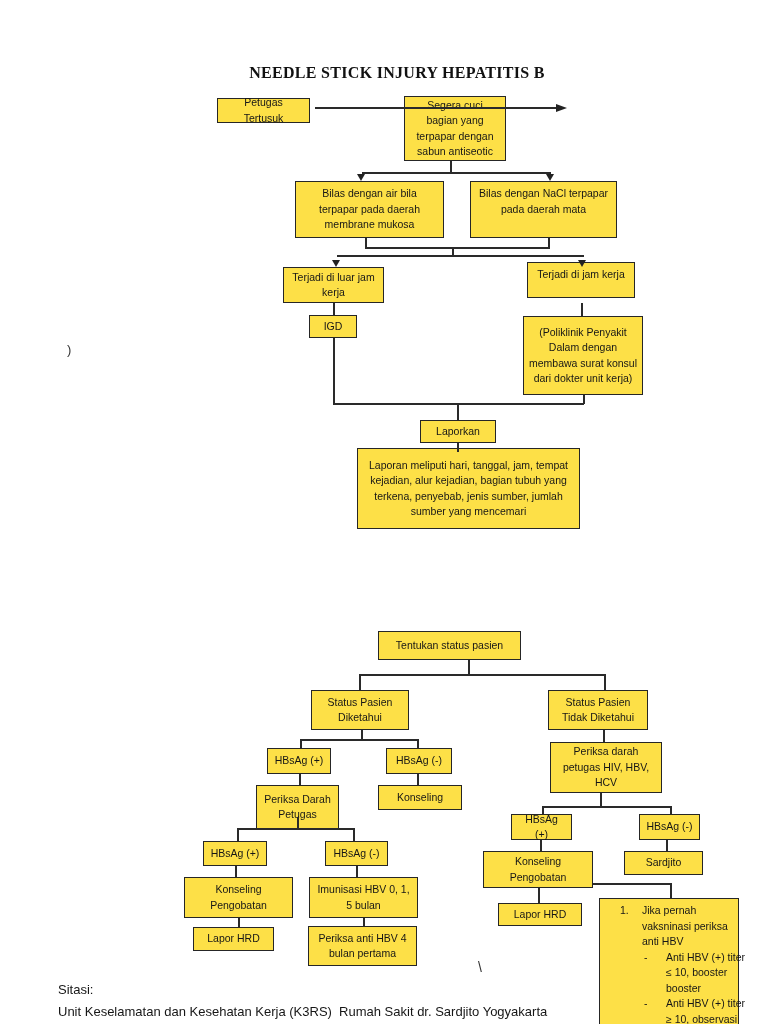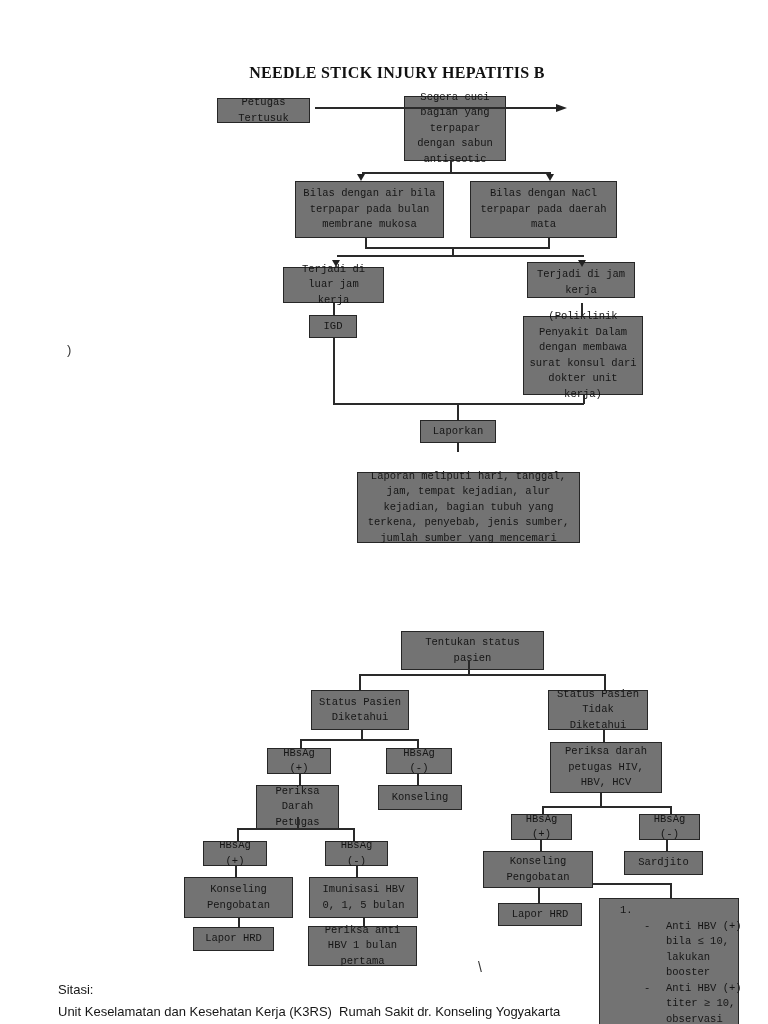--- a/index.html
+++ b/index.html
@@ -3,21 +3,21 @@
 <meta charset="utf-8">
 <style>
   html,body{margin:0;padding:0;background:#ffffff;}
   .page{position:relative;width:768px;height:1024px;background:#ffffff;overflow:hidden;
         font-family:"Liberation Sans", sans-serif;color:#161616;}
   .title{position:absolute;left:0;top:64px;width:768px;text-align:center;
          font-family:"Liberation Serif", serif;font-weight:bold;font-size:16px;
          letter-spacing:.3px;color:#111;margin-left:13px;}
   .node{position:absolute;border:1.5px solid #262626;box-sizing:border-box;
         display:flex;align-items:center;justify-content:center;text-align:center;
-        font-size:10.5px;line-height:15.5px;padding:1px 6px;background:#737373;font-family:Liberation Mono, monospace;}
+        font-size:10.5px;line-height:15.5px;padding:1px 6px;background:#fde047;}
   .top-align{align-items:flex-start;padding-top:4px;}
   .vline{position:absolute;width:1.5px;background:#2a2a2a;}
   .hline{position:absolute;height:1.5px;background:#2a2a2a;}
   .tri-down{position:absolute;width:0;height:0;border-left:4.5px solid transparent;
             border-right:4.5px solid transparent;border-top:7px solid #222;}
   .tri-right{position:absolute;width:0;height:0;border-top:4px solid transparent;
              border-bottom:4px solid transparent;border-left:11px solid #222;}
   .notes{align-items:flex-start;justify-content:flex-start;text-align:left;
          border-bottom:none;padding:4px 2px 0 20px;font-size:10.5px;line-height:15.5px;}
   .nrow{display:flex;}
@@ -34,28 +34,28 @@
 
 <div class="page">
 
   <div class="title">NEEDLE STICK INJURY HEPATITIS B</div>
 
   <div class="stray" style="left:67px;top:342px;">)</div>
   <div class="stray" style="left:478px;top:959px;font-size:14px;">\</div>
 
   <div class="node" style="left:217px;top:98px;width:93px;height:25px;">Petugas Tertusuk</div>
   <div class="node" style="left:404px;top:96px;width:102px;height:65px;padding:1px 10px;">Segera cuci bagian yang terpapar dengan sabun antiseotic</div>
-  <div class="node top-align" style="left:295px;top:181px;width:149px;height:57px;">Bilas dengan air bila terpapar pada bulan membrane mukosa</div>
+  <div class="node top-align" style="left:295px;top:181px;width:149px;height:57px;">Bilas dengan air bila terpapar pada daerah membrane mukosa</div>
   <div class="node" style="left:283px;top:267px;width:101px;height:36px;">Terjadi di luar jam kerja</div>
   <div class="node top-align" style="left:470px;top:181px;width:147px;height:57px;">Bilas dengan NaCl terpapar pada daerah mata</div>
   <div class="node" style="left:527px;top:262px;width:108px;height:36px;align-items:flex-start;padding-top:4px;">Terjadi di jam kerja</div>
   <div class="node" style="left:309px;top:315px;width:48px;height:23px;">IGD</div>
   <div class="node" style="left:523px;top:316px;width:120px;height:79px;padding:1px 4px;">(Poliklinik Penyakit Dalam dengan membawa surat konsul dari dokter unit kerja)</div>
   <div class="node" style="left:420px;top:420px;width:76px;height:23px;">Laporkan</div>
-  <div class="node" style="left:357px;top:472px;width:223px;height:71px;padding:1px 6px;">Laporan meliputi hari, tanggal, jam, tempat kejadian, alur kejadian, bagian tubuh yang terkena, penyebab, jenis sumber, jumlah sumber yang mencemari</div>
+  <div class="node" style="left:357px;top:448px;width:223px;height:81px;padding:1px 6px;">Laporan meliputi hari, tanggal, jam, tempat kejadian, alur kejadian, bagian tubuh yang terkena, penyebab, jenis sumber, jumlah sumber yang mencemari</div>
 
   <div class="hline" style="left:315px;top:107px;width:243px;"></div>
   <div class="tri-right" style="left:556px;top:104px;"></div>
 
   <div class="vline" style="left:450px;top:161px;height:12px;"></div>
   <div class="hline" style="left:362px;top:172px;width:189px;"></div>
   <div class="tri-down" style="left:357px;top:174px;"></div>
   <div class="tri-down" style="left:546px;top:174px;"></div>
 
   <div class="vline" style="left:365px;top:238px;height:10px;"></div>
@@ -67,48 +67,49 @@
   <div class="tri-down" style="left:578px;top:260px;"></div>
 
   <div class="vline" style="left:333px;top:303px;height:12px;"></div>
   <div class="vline" style="left:581px;top:303px;height:13px;"></div>
   <div class="vline" style="left:333px;top:338px;height:66px;"></div>
   <div class="vline" style="left:583px;top:395px;height:9px;"></div>
   <div class="hline" style="left:333px;top:403px;width:251px;"></div>
   <div class="vline" style="left:457px;top:403px;height:17px;"></div>
   <div class="vline" style="left:457px;top:443px;height:9px;"></div>
 
-  <div class="node" style="left:401px;top:631px;width:143px;height:39px;">Tentukan status pasien</div>
+  <div class="node" style="left:378px;top:631px;width:143px;height:29px;">Tentukan status pasien</div>
   <div class="node" style="left:311px;top:690px;width:98px;height:40px;">Status Pasien Diketahui</div>
   <div class="node" style="left:548px;top:690px;width:100px;height:40px;">Status Pasien Tidak Diketahui</div>
   <div class="node" style="left:267px;top:748px;width:64px;height:26px;">HBsAg (+)</div>
   <div class="node" style="left:386px;top:748px;width:66px;height:26px;">HBsAg (-)</div>
   <div class="node" style="left:256px;top:785px;width:83px;height:44px;">Periksa Darah Petugas</div>
   <div class="node" style="left:378px;top:785px;width:84px;height:25px;">Konseling</div>
   <div class="node" style="left:203px;top:841px;width:64px;height:25px;">HBsAg (+)</div>
   <div class="node" style="left:325px;top:841px;width:63px;height:25px;">HBsAg (-)</div>
   <div class="node" style="left:184px;top:877px;width:109px;height:41px;">Konseling Pengobatan</div>
   <div class="node" style="left:309px;top:877px;width:109px;height:41px;">Imunisasi HBV 0, 1, 5 bulan</div>
   <div class="node" style="left:193px;top:927px;width:81px;height:24px;">Lapor HRD</div>
-  <div class="node" style="left:308px;top:926px;width:109px;height:40px;">Periksa anti HBV 1 bulan pertama</div>
+  <div class="node" style="left:308px;top:926px;width:109px;height:40px;">Periksa anti HBV 4 bulan pertama</div>
   <div class="node" style="left:550px;top:742px;width:112px;height:51px;">Periksa darah petugas HIV, HBV, HCV</div>
   <div class="node" style="left:511px;top:814px;width:61px;height:26px;">HBsAg (+)</div>
   <div class="node" style="left:639px;top:814px;width:61px;height:26px;">HBsAg (-)</div>
   <div class="node" style="left:483px;top:851px;width:110px;height:37px;">Konseling Pengobatan</div>
   <div class="node" style="left:624px;top:851px;width:79px;height:24px;">Sardjito</div>
   <div class="node" style="left:498px;top:903px;width:84px;height:23px;">Lapor HRD</div>
 
   <div class="node notes" style="left:599px;top:898px;width:140px;height:130px;">
     <div>
       <div class="nrow">
         <span class="num">1.</span>
+        <span class="ntext">Jika pernah vaksninasi periksa anti HBV</span>
       </div>
       <div class="nrow sub">
         <span class="num">-</span>
-        <span class="ntext">Anti HBV (+) bila ≤ 10, lakukan booster</span>
+        <span class="ntext">Anti HBV (+) titer ≤ 10, booster booster</span>
       </div>
       <div class="nrow sub">
         <span class="num">-</span>
         <span class="ntext">Anti HBV (+) titer ≥ 10, observasi</span>
       </div>
     </div>
   </div>
 
   <div class="vline" style="left:468px;top:660px;height:16px;"></div>
   <div class="hline" style="left:359px;top:674px;width:247px;"></div>
@@ -136,15 +137,15 @@
   <div class="hline" style="left:542px;top:806px;width:129px;"></div>
   <div class="vline" style="left:542px;top:806px;height:8px;"></div>
   <div class="vline" style="left:670px;top:806px;height:8px;"></div>
   <div class="vline" style="left:540px;top:840px;height:11px;"></div>
   <div class="vline" style="left:666px;top:840px;height:11px;"></div>
   <div class="vline" style="left:538px;top:888px;height:15px;"></div>
   <div class="hline" style="left:593px;top:883px;width:78px;"></div>
   <div class="vline" style="left:670px;top:883px;height:15px;"></div>
 
   <div class="footer-line" style="left:58px;top:982px;">Sitasi:</div>
-  <div class="footer-line" style="left:58px;top:1004px;">Unit Keselamatan dan Kesehatan Kerja (K3RS)  Rumah Sakit dr. Konseling Yogyakarta</div>
+  <div class="footer-line" style="left:58px;top:1004px;">Unit Keselamatan dan Kesehatan Kerja (K3RS)  Rumah Sakit dr. Sardjito Yogyakarta</div>
 
 </div>
 
 </body></html>

